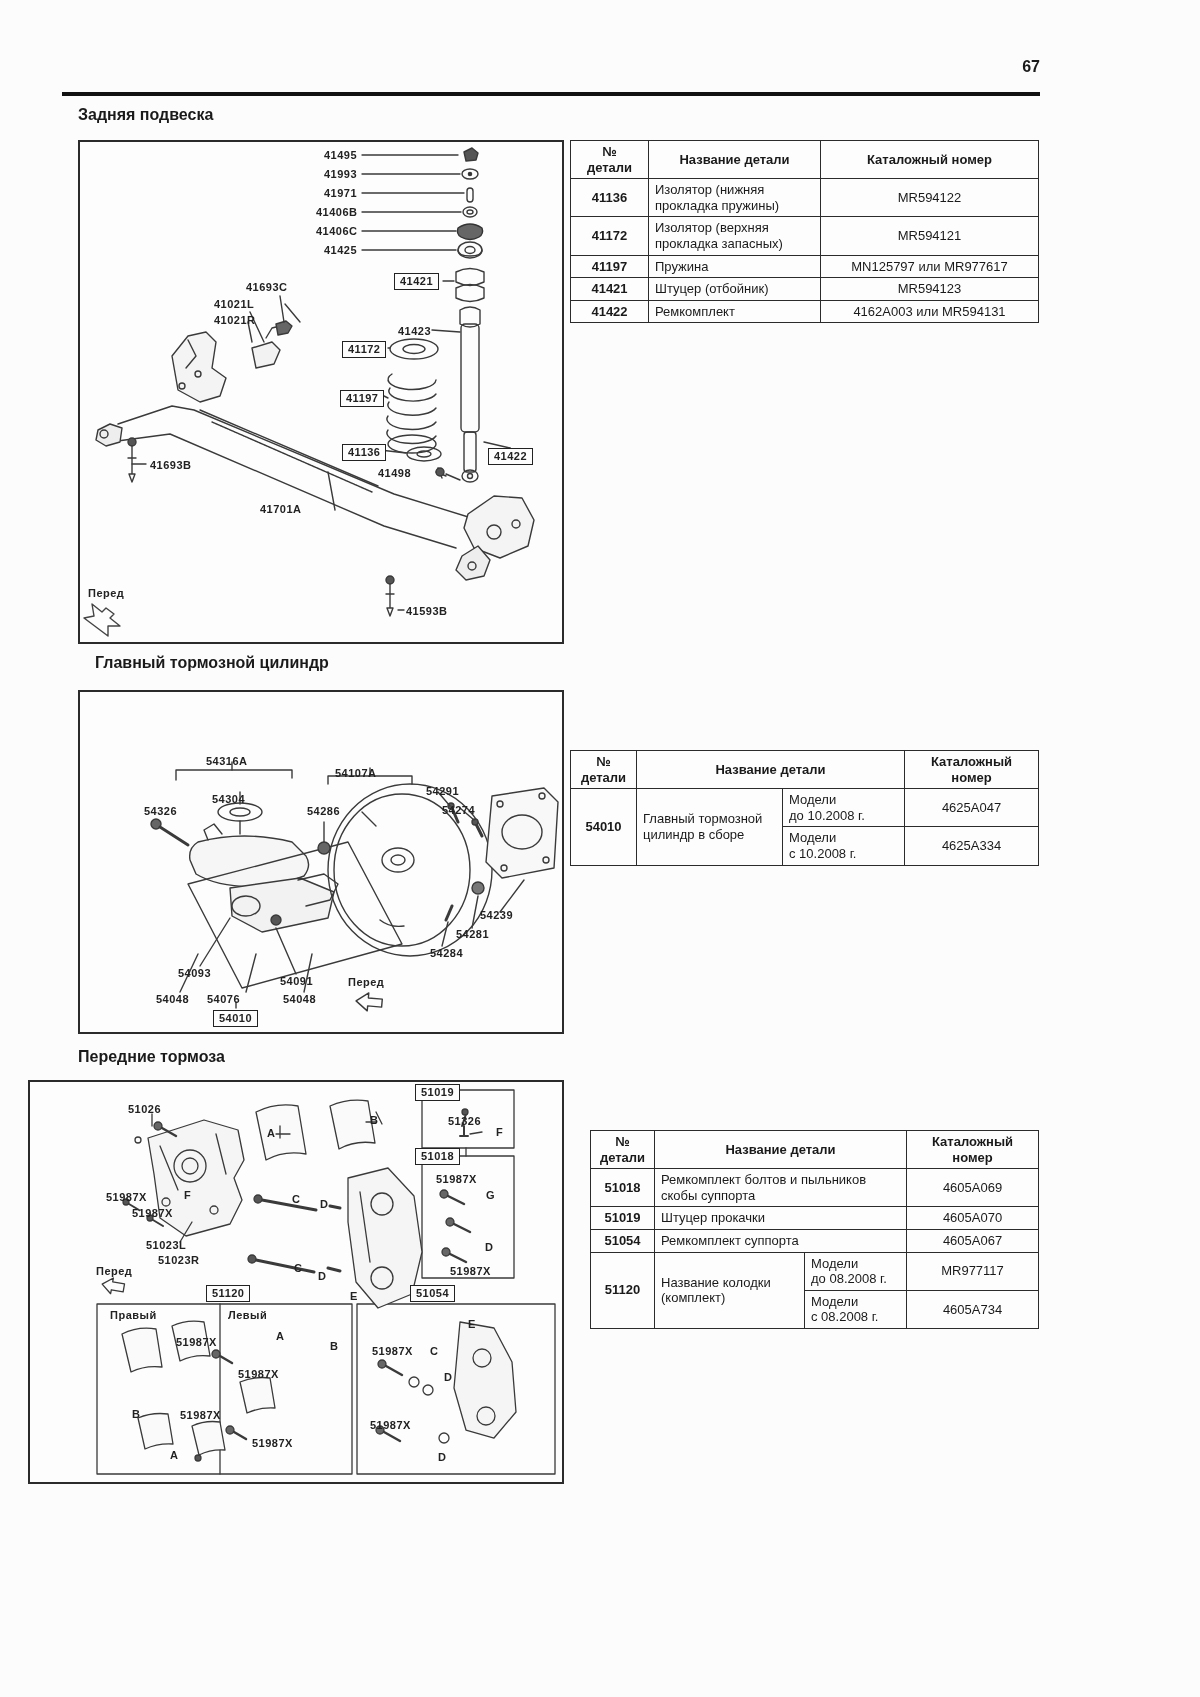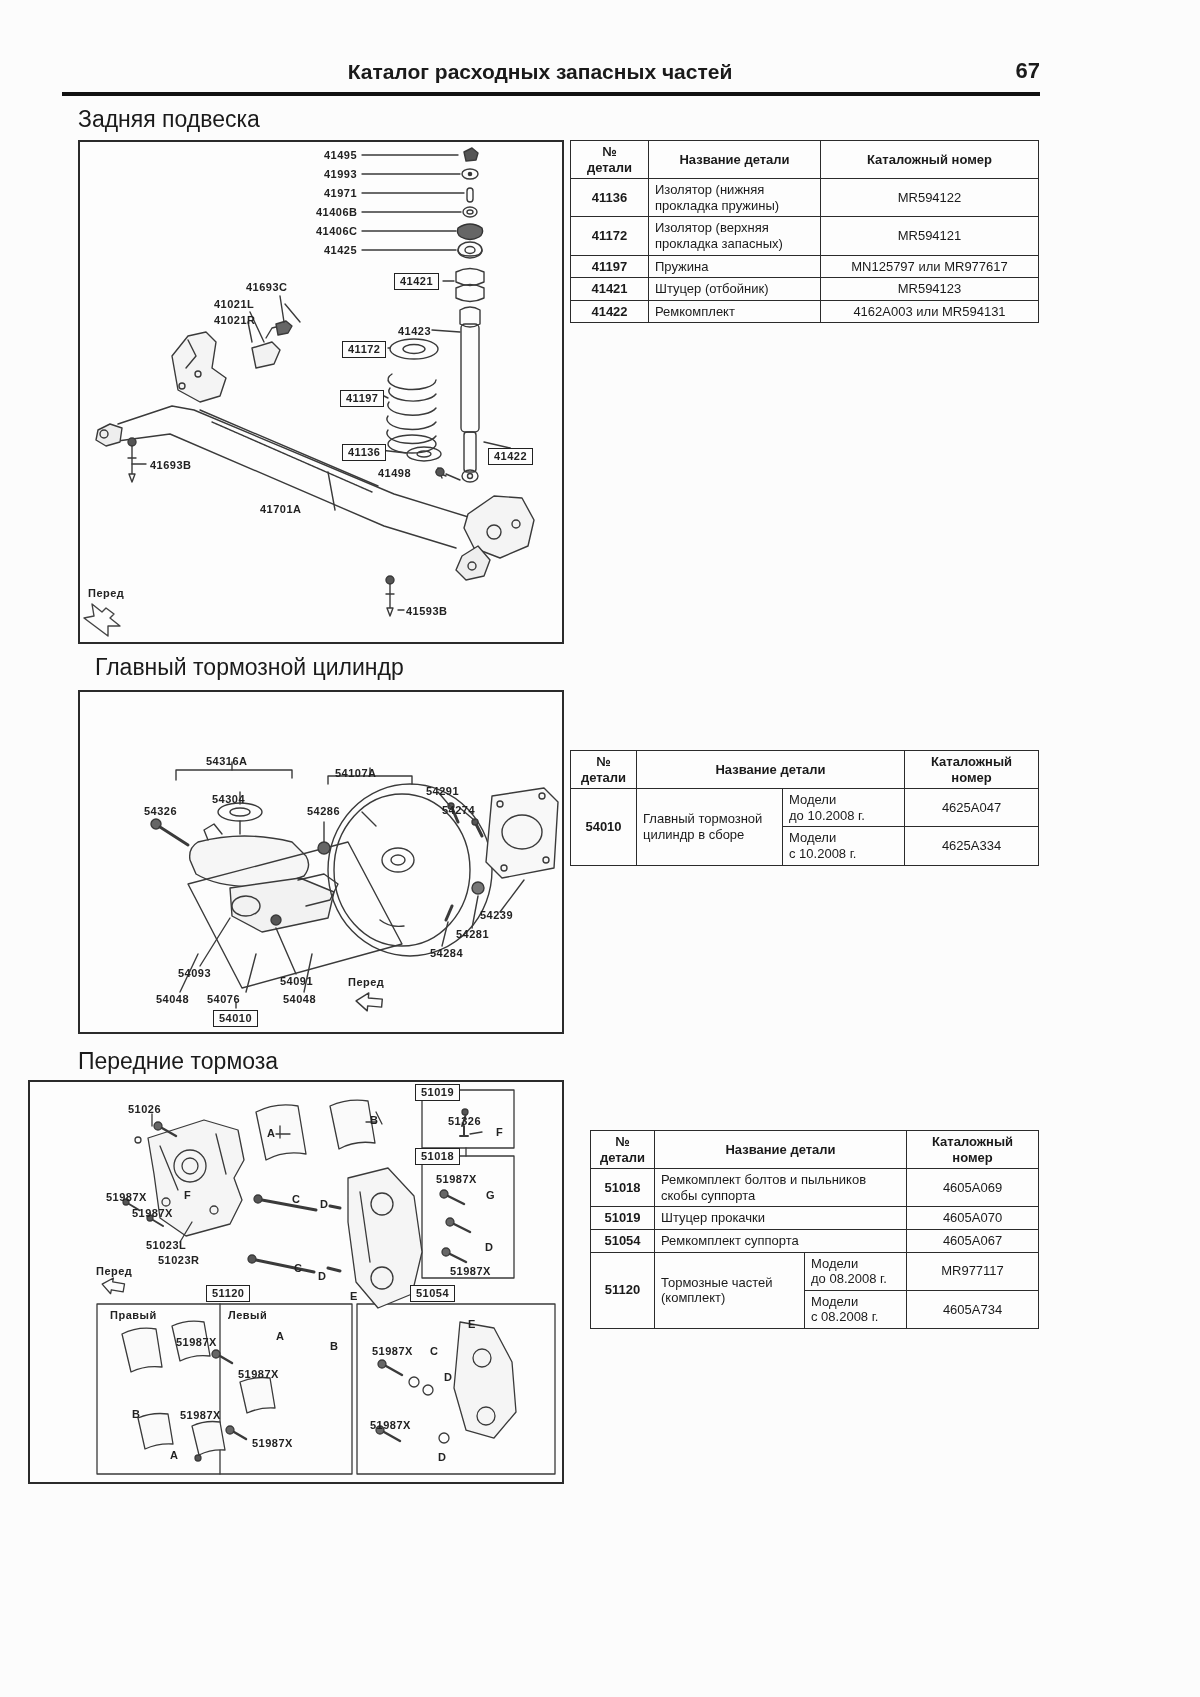--- a/index.html
+++ b/index.html
@@ -2,24 +2,24 @@
 <html><head>
 <meta charset="utf-8">
 <style>
   html,body{margin:0;padding:0;background:#e8e8e8;}
   .page{position:relative;width:1200px;height:1697px;background:#fcfcfc;
         font-family:"Liberation Sans",sans-serif;color:#1a1a1a;overflow:hidden;}
   
   .hdr-title{position:absolute;top:60px;left:0;width:1080px;text-align:center;
              font-size:21px;font-weight:bold;}
   .hdr-page{position:absolute;top:58px;left:995px;width:45px;text-align:right;
-            font-size:22px;font-weight:bold;}
+            font-size:16px;font-weight:bold;}
   .hdr-rule{position:absolute;top:92px;left:62px;width:978px;height:4px;background:#111;}
   
-  .sec-h{position:absolute;left:78px;font-size:23px;font-weight:normal;}
+  .sec-h{position:absolute;left:78px;font-size:16px;font-weight:bold;}
   
   .diagram{position:absolute;border:2px solid #2b2b2b;background:#fdfdfd;}
   .diagram svg{position:absolute;left:0;top:0;}
   .plabel{position:absolute;font-size:11px;font-weight:bold;color:#222;
           white-space:nowrap;letter-spacing:0.5px;line-height:1;}
   .plabel.boxed{border:1.5px solid #222;padding:2px 5px;background:#fdfdfd;}
   
   table.parts{position:absolute;border-collapse:collapse;table-layout:fixed;
               font-size:13px;background:#fdfdfd;}
   table.parts th,table.parts td{border:1.6px solid #2b2b2b;padding:3px 6px;
@@ -35,21 +35,20 @@
   .d2{left:78px;top:690px;width:482px;height:340px;}
   .d3{left:28px;top:1080px;width:532px;height:400px;}
   .s1{top:106px;} .s2{top:654px;margin-left:17px;} .s3{top:1048px;}
   line,path,ellipse,circle,rect,polygon,polyline{vector-effect:non-scaling-stroke;}
 </style>
 </head>
 <body>
 
 <div class="page">
 
-  <div class="hdr-title">Каталог расходных запасных частей</div>
   <div class="hdr-page">67</div>
   <div class="hdr-rule"></div>
 
   <div class="sec-h s1">Задняя подвеска</div>
 
   <div class="diagram d1">
     <svg width="482" height="500" viewBox="0 0 482 500">
       <g fill="none" stroke="#3a3a3a" stroke-width="1.4" stroke-linejoin="round" stroke-linecap="round">
 
         <path d="M384,10 l8,-4 6,5 -2,7 -10,1 z" fill="#555"></path>
@@ -476,21 +475,21 @@
       <td class="c-name" colspan="2">Штуцер прокачки</td>
       <td class="c-cat">4605A070</td>
     </tr>
     <tr>
       <td class="c-num">51054</td>
       <td class="c-name" colspan="2">Ремкомплект суппорта</td>
       <td class="c-cat">4605A067</td>
     </tr>
     <tr>
       <td class="c-num" rowspan="2">51120</td>
-      <td class="c-name" rowspan="2">Тормозные частей (комплект)</td>
+      <td class="c-name" rowspan="2">Название колодки (комплект)</td>
       <td class="c-name">Модели
 до 08.2008 г.</td>
       <td class="c-cat">MR977117</td>
     </tr>
     <tr>
       <td class="c-name">Модели
 с 08.2008 г.</td>
       <td class="c-cat">4605A734</td>
     </tr>
   </tbody>

